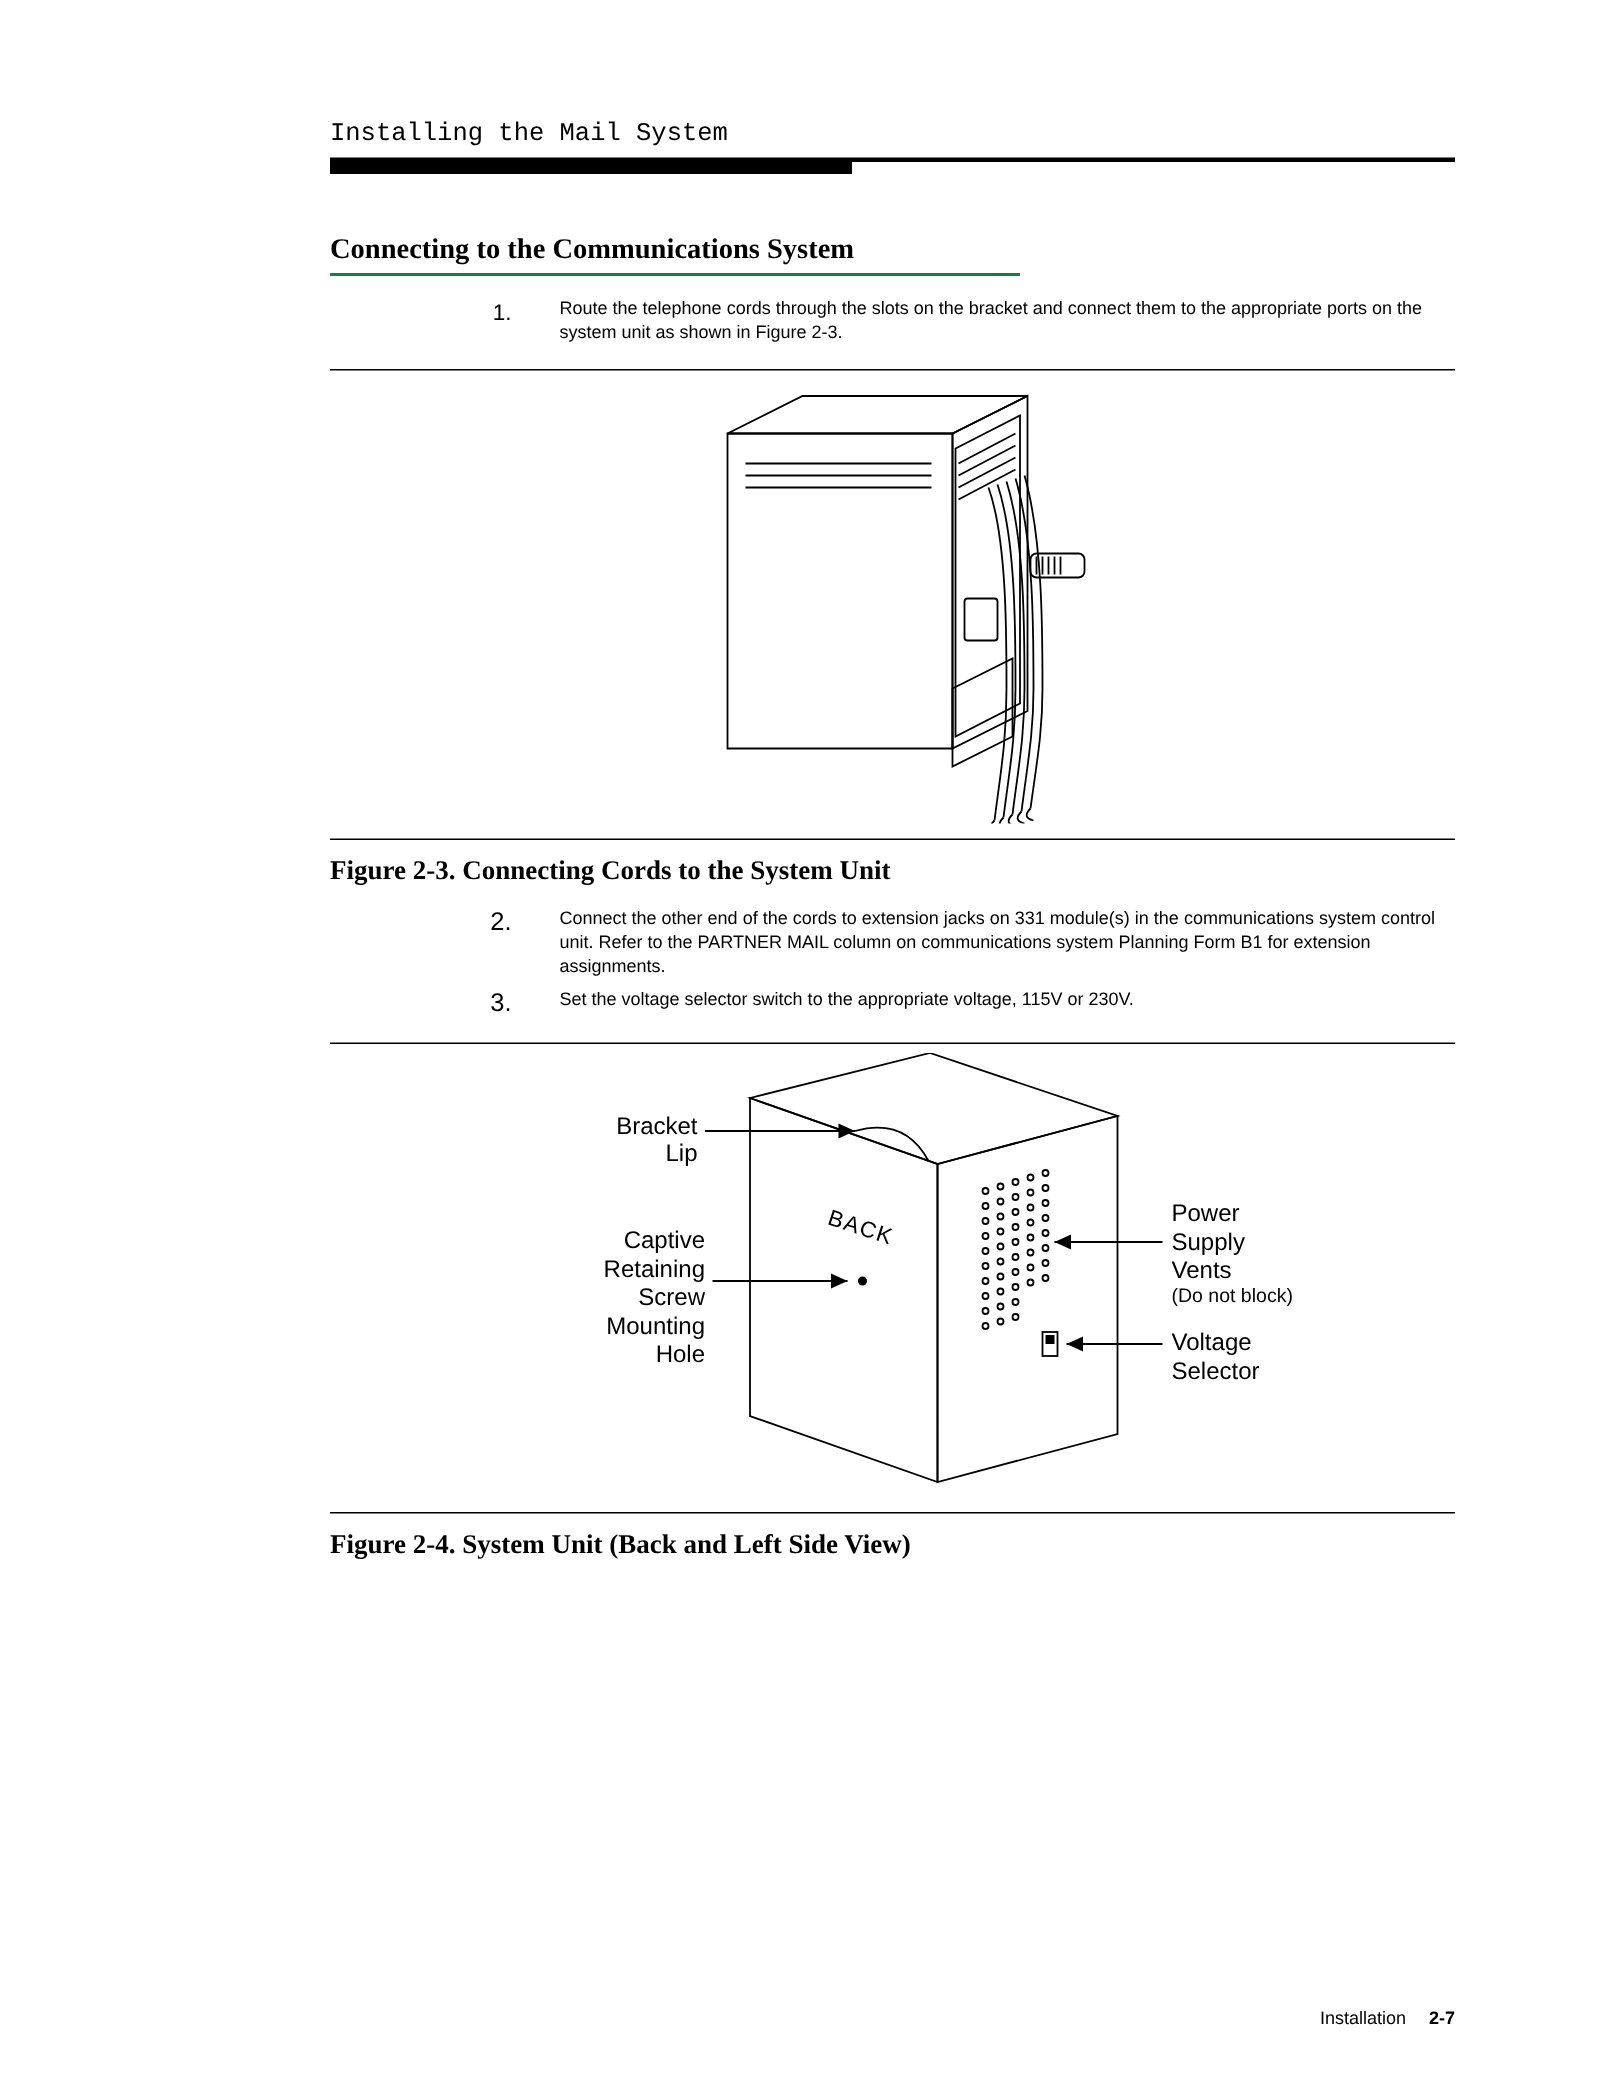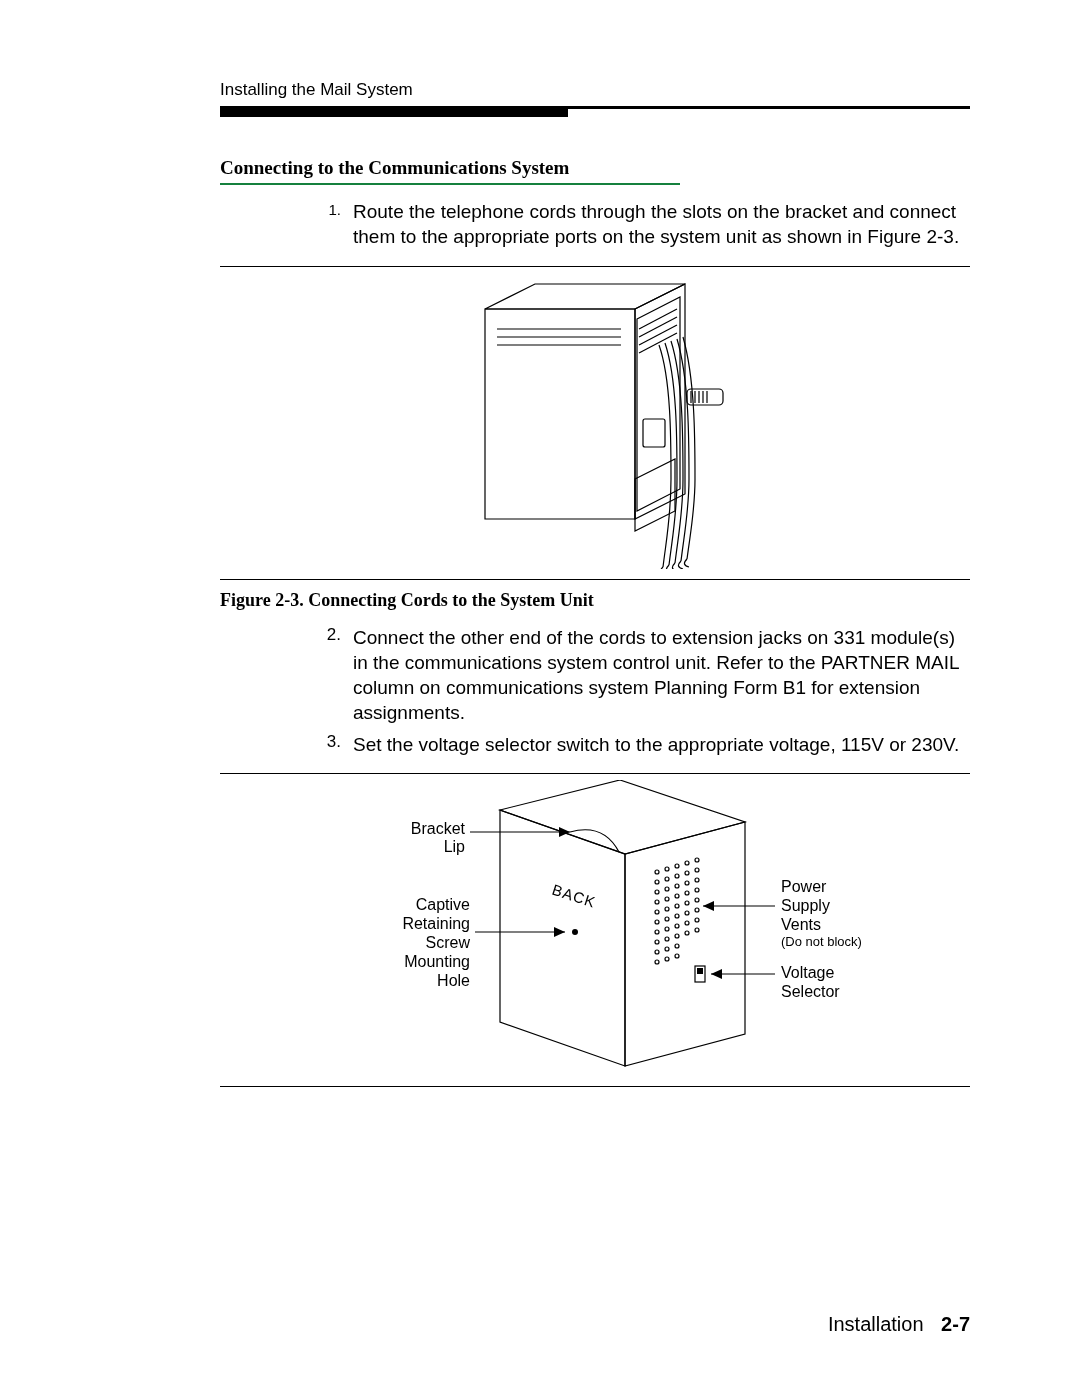--- a/index.html
+++ b/index.html
@@ -14,20 +14,21 @@
     width: 1080px;
     height: 1388px;
     box-sizing: border-box;
     padding: 80px 110px 50px 110px;
     position: relative;
   }
   .running-head-row {
     border-bottom: 3px solid #000;
     padding-bottom: 6px;
     margin-left: 110px; 
+    font-family: Liberation Mono, monospace;
   }
   .running-head {
     font-size: 17px;
   }
   .thick-bar {
     height: 8px;
     background: #000;
     width: 348px;
     margin-left: 110px;
     margin-top: 0;
@@ -57,23 +58,24 @@
   }
   .list-num {
     width: 26px;
     text-align: right;
     margin-right: 12px;
     font-size: 17px;
     flex-shrink: 0;
   }
   .list-row.first .list-num { font-size: 15px; padding-top: 2px; }
   .list-text {
-    font-size: 19px;
+    font-size: 12px;
     line-height: 1.33;
     flex: 1;
+    margin-left: 20px;
   }
   .fig-rule-top {
     border-top: 1px solid #000;
     margin-top: 16px;
     margin-bottom: 0;
   }
   .fig-rule-bottom {
     border-top: 1px solid #000;
     margin-top: 0;
   }
@@ -84,23 +86,23 @@
   }
   .fig-caption {
     font-family: "Times New Roman", Times, serif;
     font-weight: bold;
     font-size: 18px;
     margin-top: 10px;
     margin-bottom: 14px;
   }
   .footer {
     position: absolute;
-    bottom: 52px;
+    bottom: 36px;
     right: 110px;
-    font-size: 20px;
+    font-size: 12px;
   }
   .footer .chap { font-family: "Helvetica", Arial, sans-serif; margin-right: 12px; }
   .footer .pno { font-weight: bold; }
   .label-text { font-size: 16px; }
 </style>
 </head>
 <body>
 
 <div class="page">
 
@@ -275,20 +277,21 @@
         <text x="506" y="112" stroke="none" fill="#000" font-family="Helvetica, Arial" font-size="16"><tspan>Power</tspan></text>
         <text x="506" y="131" stroke="none" fill="#000" font-family="Helvetica, Arial" font-size="16"><tspan>Supply</tspan></text>
         <text x="506" y="150" stroke="none" fill="#000" font-family="Helvetica, Arial" font-size="16"><tspan>Vents</tspan></text>
         <text x="506" y="166" stroke="none" fill="#000" font-family="Helvetica, Arial" font-size="13"><tspan>(Do not block)</tspan></text>
 
         <text x="506" y="198" stroke="none" fill="#000" font-family="Helvetica, Arial" font-size="16"><tspan>Voltage</tspan></text>
         <text x="506" y="217" stroke="none" fill="#000" font-family="Helvetica, Arial" font-size="16"><tspan>Selector</tspan></text>
       </svg>
     </div>
     <div class="fig-rule-bottom"></div>
+    <div class="fig-caption">Figure 2-4. System Unit (Back and Left Side View)</div>
 
   </div>
 
   <div class="footer">
     <span class="chap">Installation</span>
     <span class="pno">2-7</span>
   </div>
 
 </div>
 

